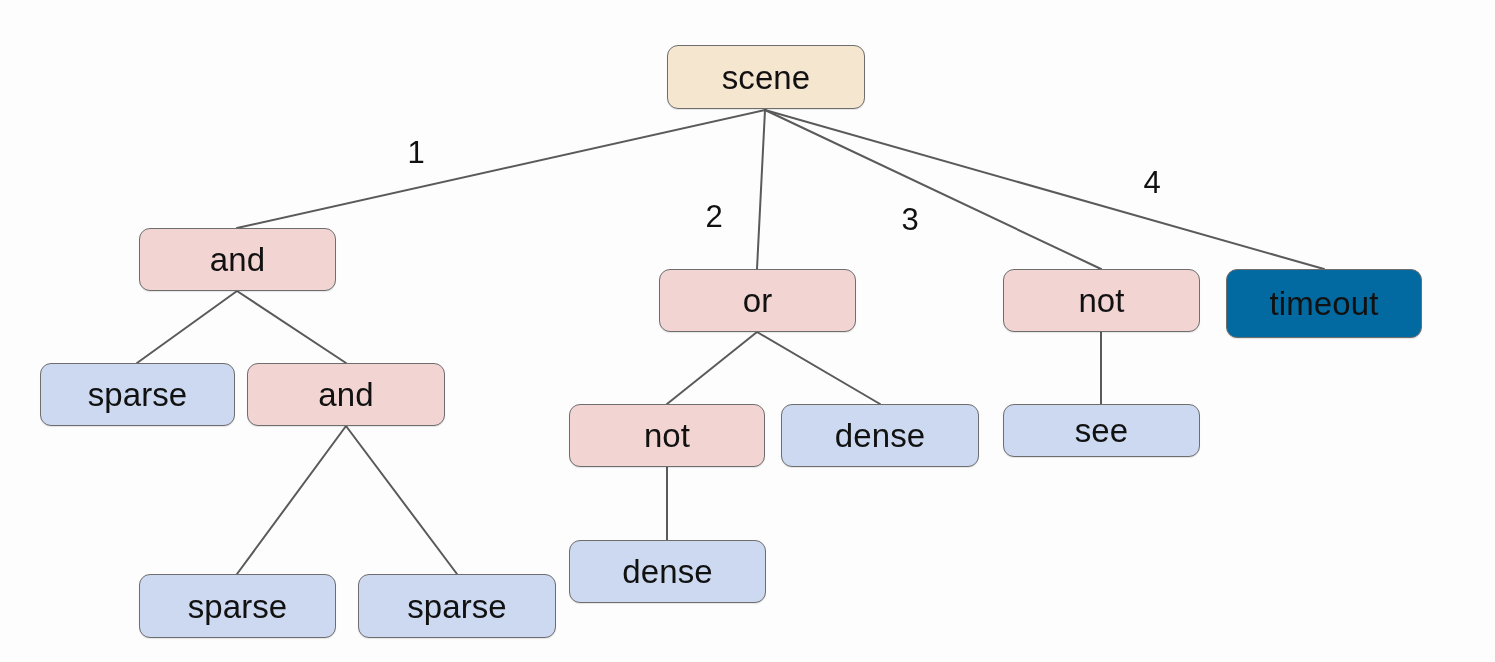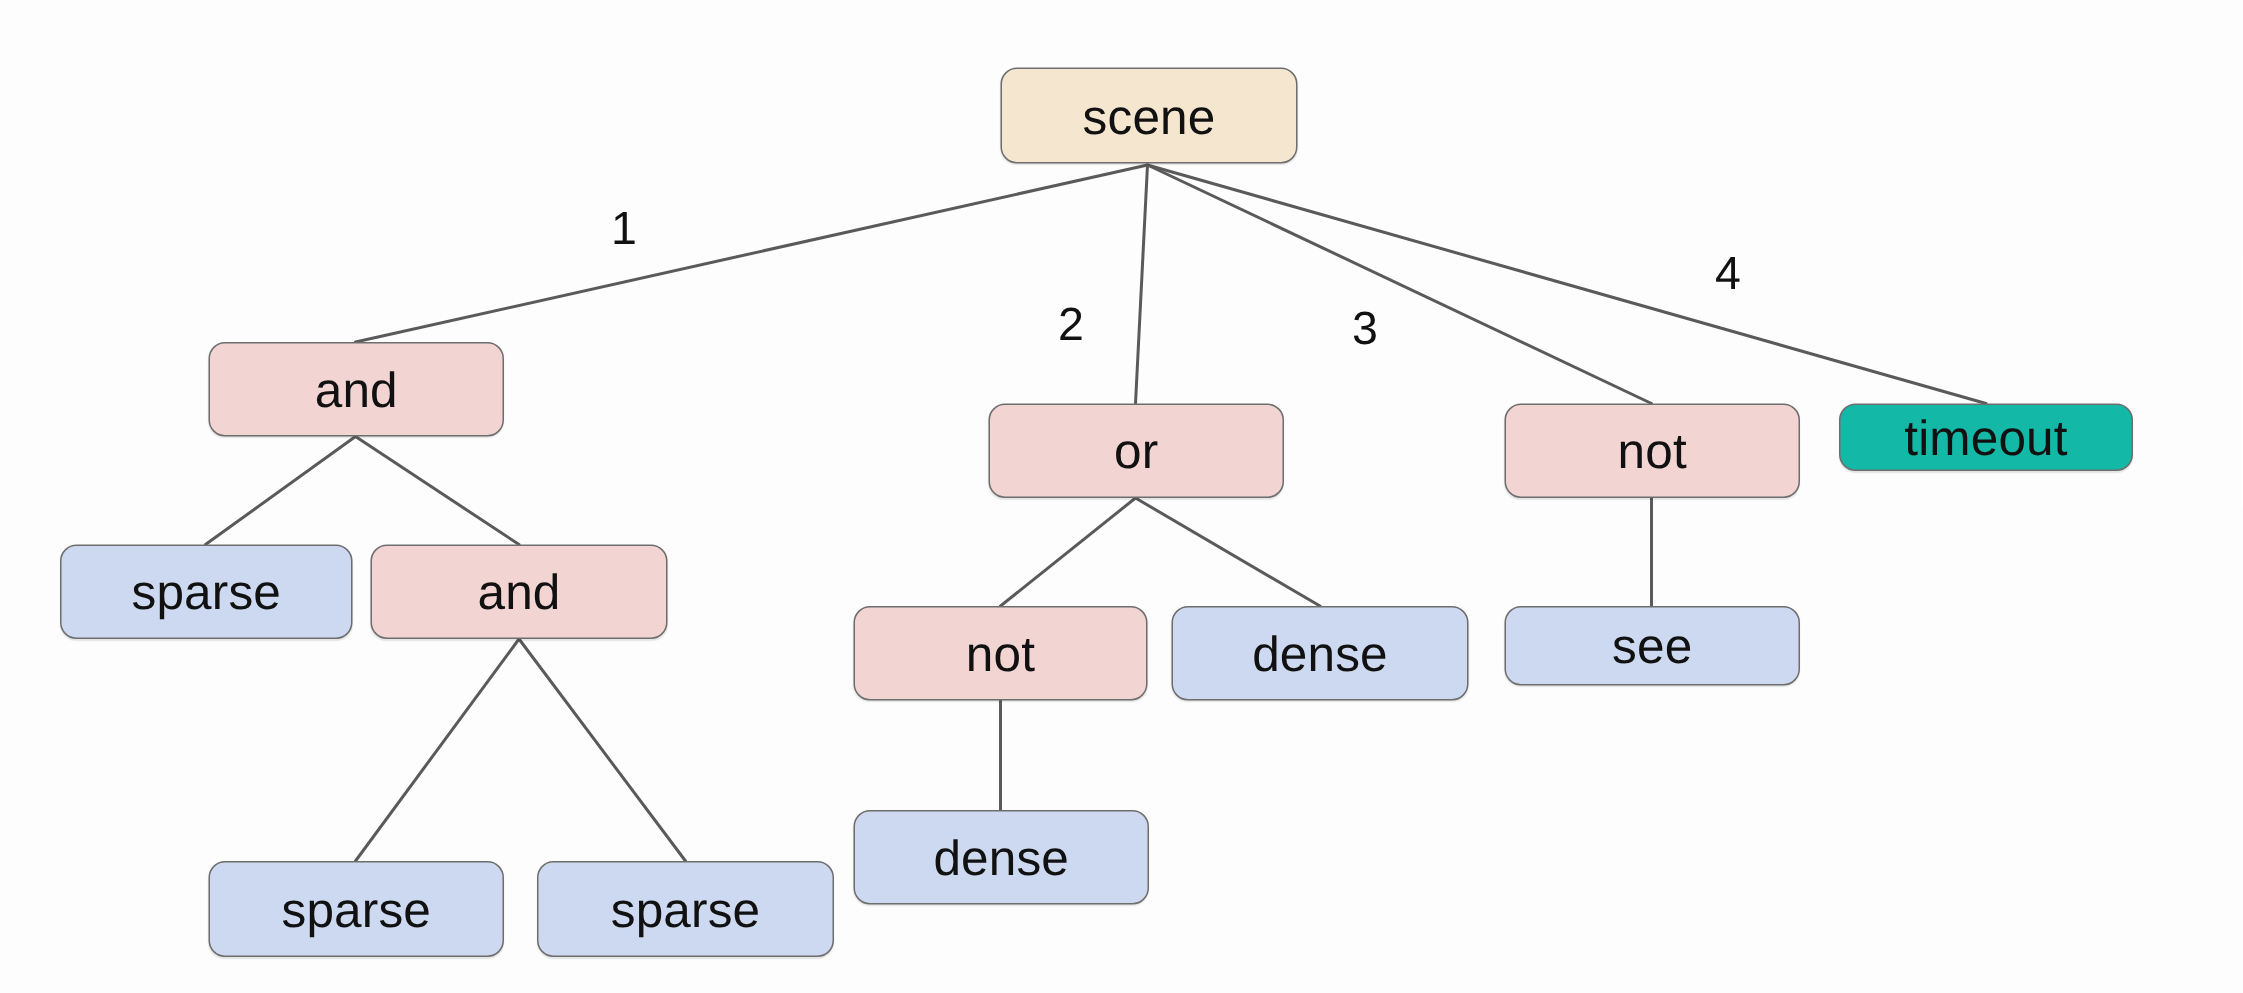--- a/index.html
+++ b/index.html
@@ -74,21 +74,21 @@
       </div>
       <div class="node" style="left: 139px; top: 228px; width: 197px; height: 63px; background: rgb(242, 213, 211); border-color: rgb(110, 110, 110);">
         <span class="node-label">and</span>
       </div>
       <div class="node" style="left: 659px; top: 269px; width: 197px; height: 63px; background: rgb(242, 213, 211); border-color: rgb(110, 110, 110); align-items: center;">
         <span class="node-label">or</span>
       </div>
       <div class="node" style="left: 1003px; top: 269px; width: 197px; height: 63px; background: rgb(242, 213, 211); border-color: rgb(110, 110, 110);">
         <span class="node-label">not</span>
       </div>
-      <div class="node" style="left: 1226px; top: 269px; width: 196px; height: 45px; background: #14b8a6; border-color: rgb(110, 110, 110);">
+      <div class="node" style="left: 1226px; top: 269px; width: 196px; height: 69px; background: #0369a1; border-color: rgb(110, 110, 110);">
         <span class="node-label">timeout</span>
       </div>
       <div class="node" style="left: 40px; top: 363px; width: 195px; height: 63px; background: rgb(204, 217, 240); border-color: rgb(110, 110, 110);">
         <span class="node-label">sparse</span>
       </div>
       <div class="node" style="left: 247px; top: 363px; width: 198px; height: 63px; background: rgb(242, 213, 211); border-color: rgb(110, 110, 110);">
         <span class="node-label">and</span>
       </div>
       <div class="node" style="left: 569px; top: 404px; width: 196px; height: 63px; background: rgb(242, 213, 211); border-color: rgb(110, 110, 110);">
         <span class="node-label">not</span>

